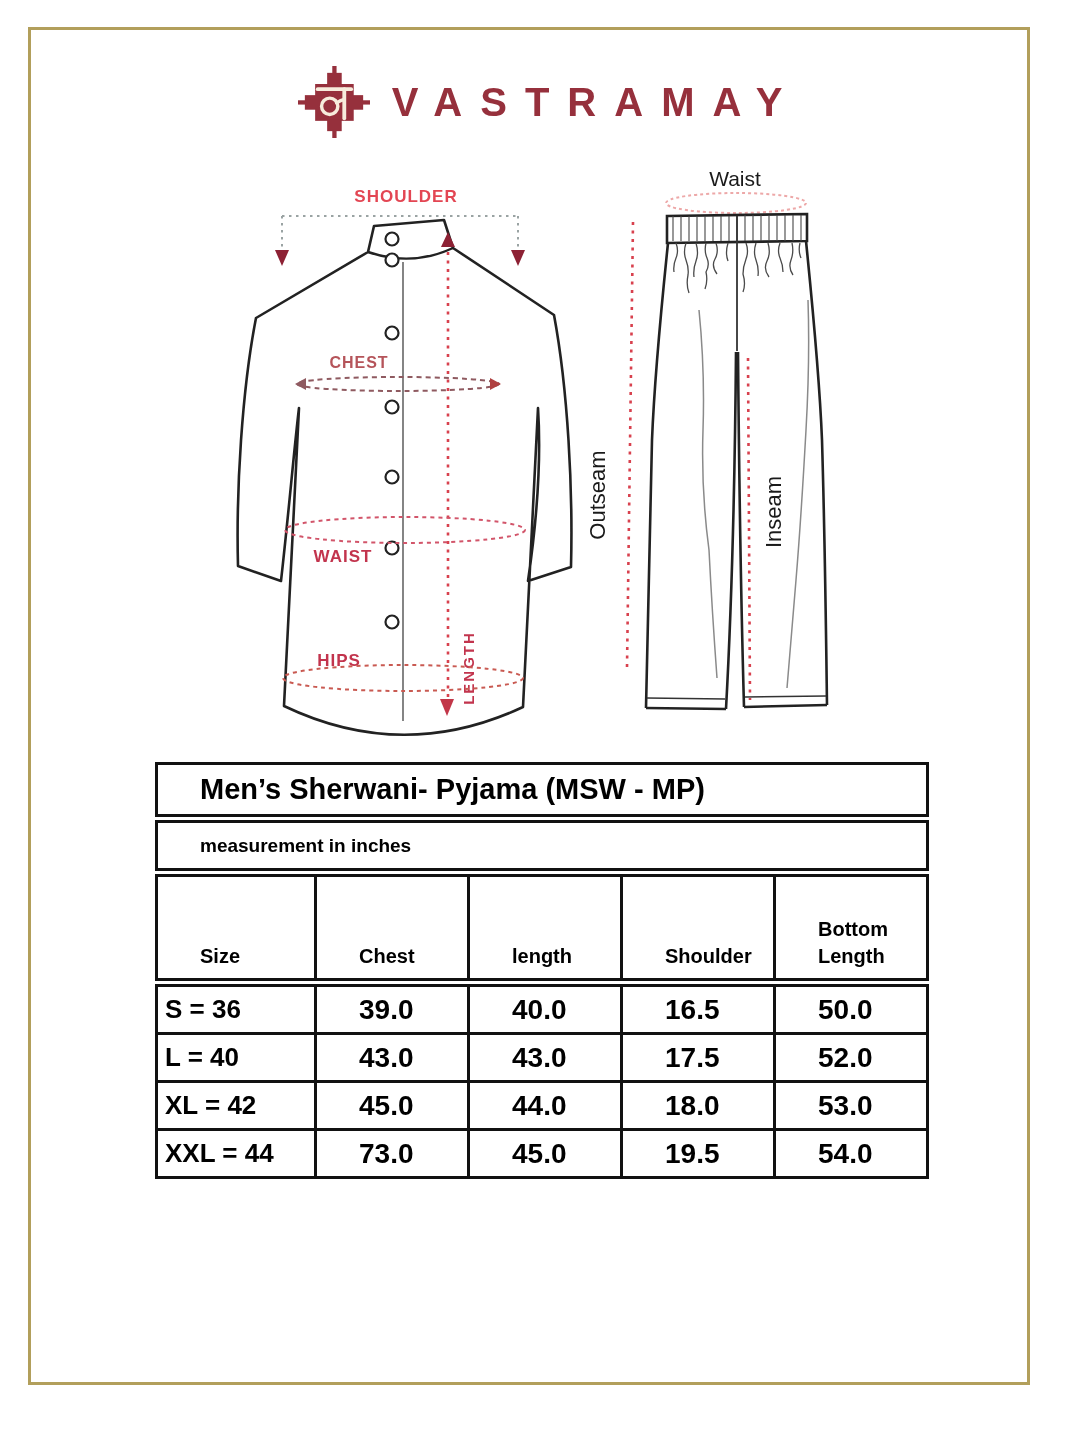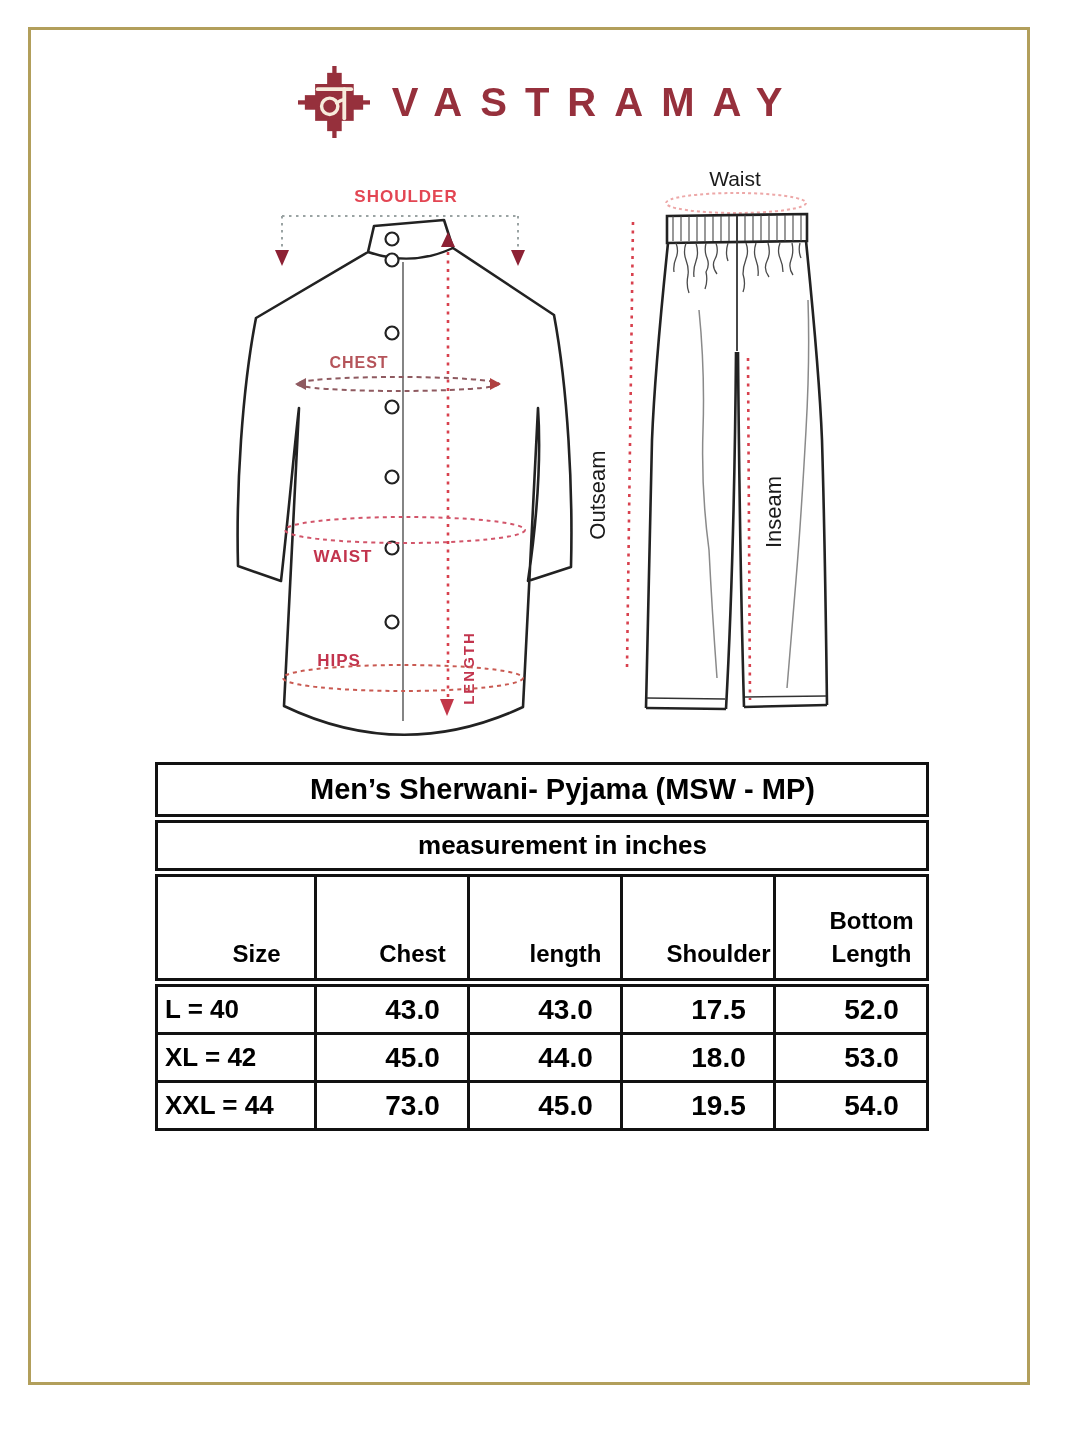--- a/index.html
+++ b/index.html
@@ -10,26 +10,26 @@
   
   .logo-row{position:absolute;left:0;top:56px;width:1080px;height:92px;
             display:flex;justify-content:center;align-items:center;gap:22px;}
   .brand-text{font-size:40px;font-weight:bold;letter-spacing:18px;margin-right:-18px;
               color:#96303c;}
   
   .diagram{position:absolute;left:150px;top:150px;width:800px;height:620px;}
   
   .size-table{position:absolute;left:155px;top:762px;width:773px;border-collapse:collapse;
               table-layout:fixed;color:#000;}
-  .size-table td{border:3px solid #111;text-align:center;font-weight:bold;overflow:hidden;padding-left:42px;}
+  .size-table td{border:3px solid #111;font-weight:bold;overflow:hidden;padding-left:42px;}
   .size-table col.c0{width:159px}
   .size-table col.c1,.size-table col.c2,.size-table col.c3,.size-table col.c4{width:153px}
   tr.row-title td{height:47px;font-size:29px;border-bottom:9px double #111;}
-  tr.row-sub td{height:43px;font-size:26px;border-bottom:9px double #111;}
-  tr.row-head td{height:92px;font-size:24px;vertical-align:bottom;padding-bottom:8px;
+  tr.row-sub td{height:43px;font-size:19px;border-bottom:9px double #111;}
+  tr.row-head td{height:92px;font-size:20px;vertical-align:bottom;padding-bottom:8px;
                  line-height:1.35;border-bottom:9px double #111;}
   tr.row-data td{height:43px;font-size:28px;}
   tr.row-data td.size-cell{text-align:left;padding-left:7px;font-size:26px;}
   
   .note{position:absolute;left:57px;top:1288px;width:963px;color:#1a1a1a;
         font-size:20.5px;line-height:42px;}
   .note-line1{text-align:justify;text-align-last:justify;}
   .note-line2{text-align:right;}
 </style>
 </head>
@@ -200,20 +200,27 @@
     <td colspan="5">measurement in inches</td>
   </tr>
   <tr class="row-head">
     <td>Size</td>
     <td>Chest</td>
     <td>length</td>
     <td>Shoulder</td>
     <td>Bottom Length</td>
   </tr>
   <tr class="row-data">
+    <td class="size-cell">S = 36</td>
+    <td>39.0</td>
+    <td>40.0</td>
+    <td>16.5</td>
+    <td>50.0</td>
+  </tr>
+  <tr class="row-data">
     <td class="size-cell">L = 40</td>
     <td>43.0</td>
     <td>43.0</td>
     <td>17.5</td>
     <td>52.0</td>
   </tr>
   <tr class="row-data">
     <td class="size-cell">XL = 42</td>
     <td>45.0</td>
     <td>44.0</td>

